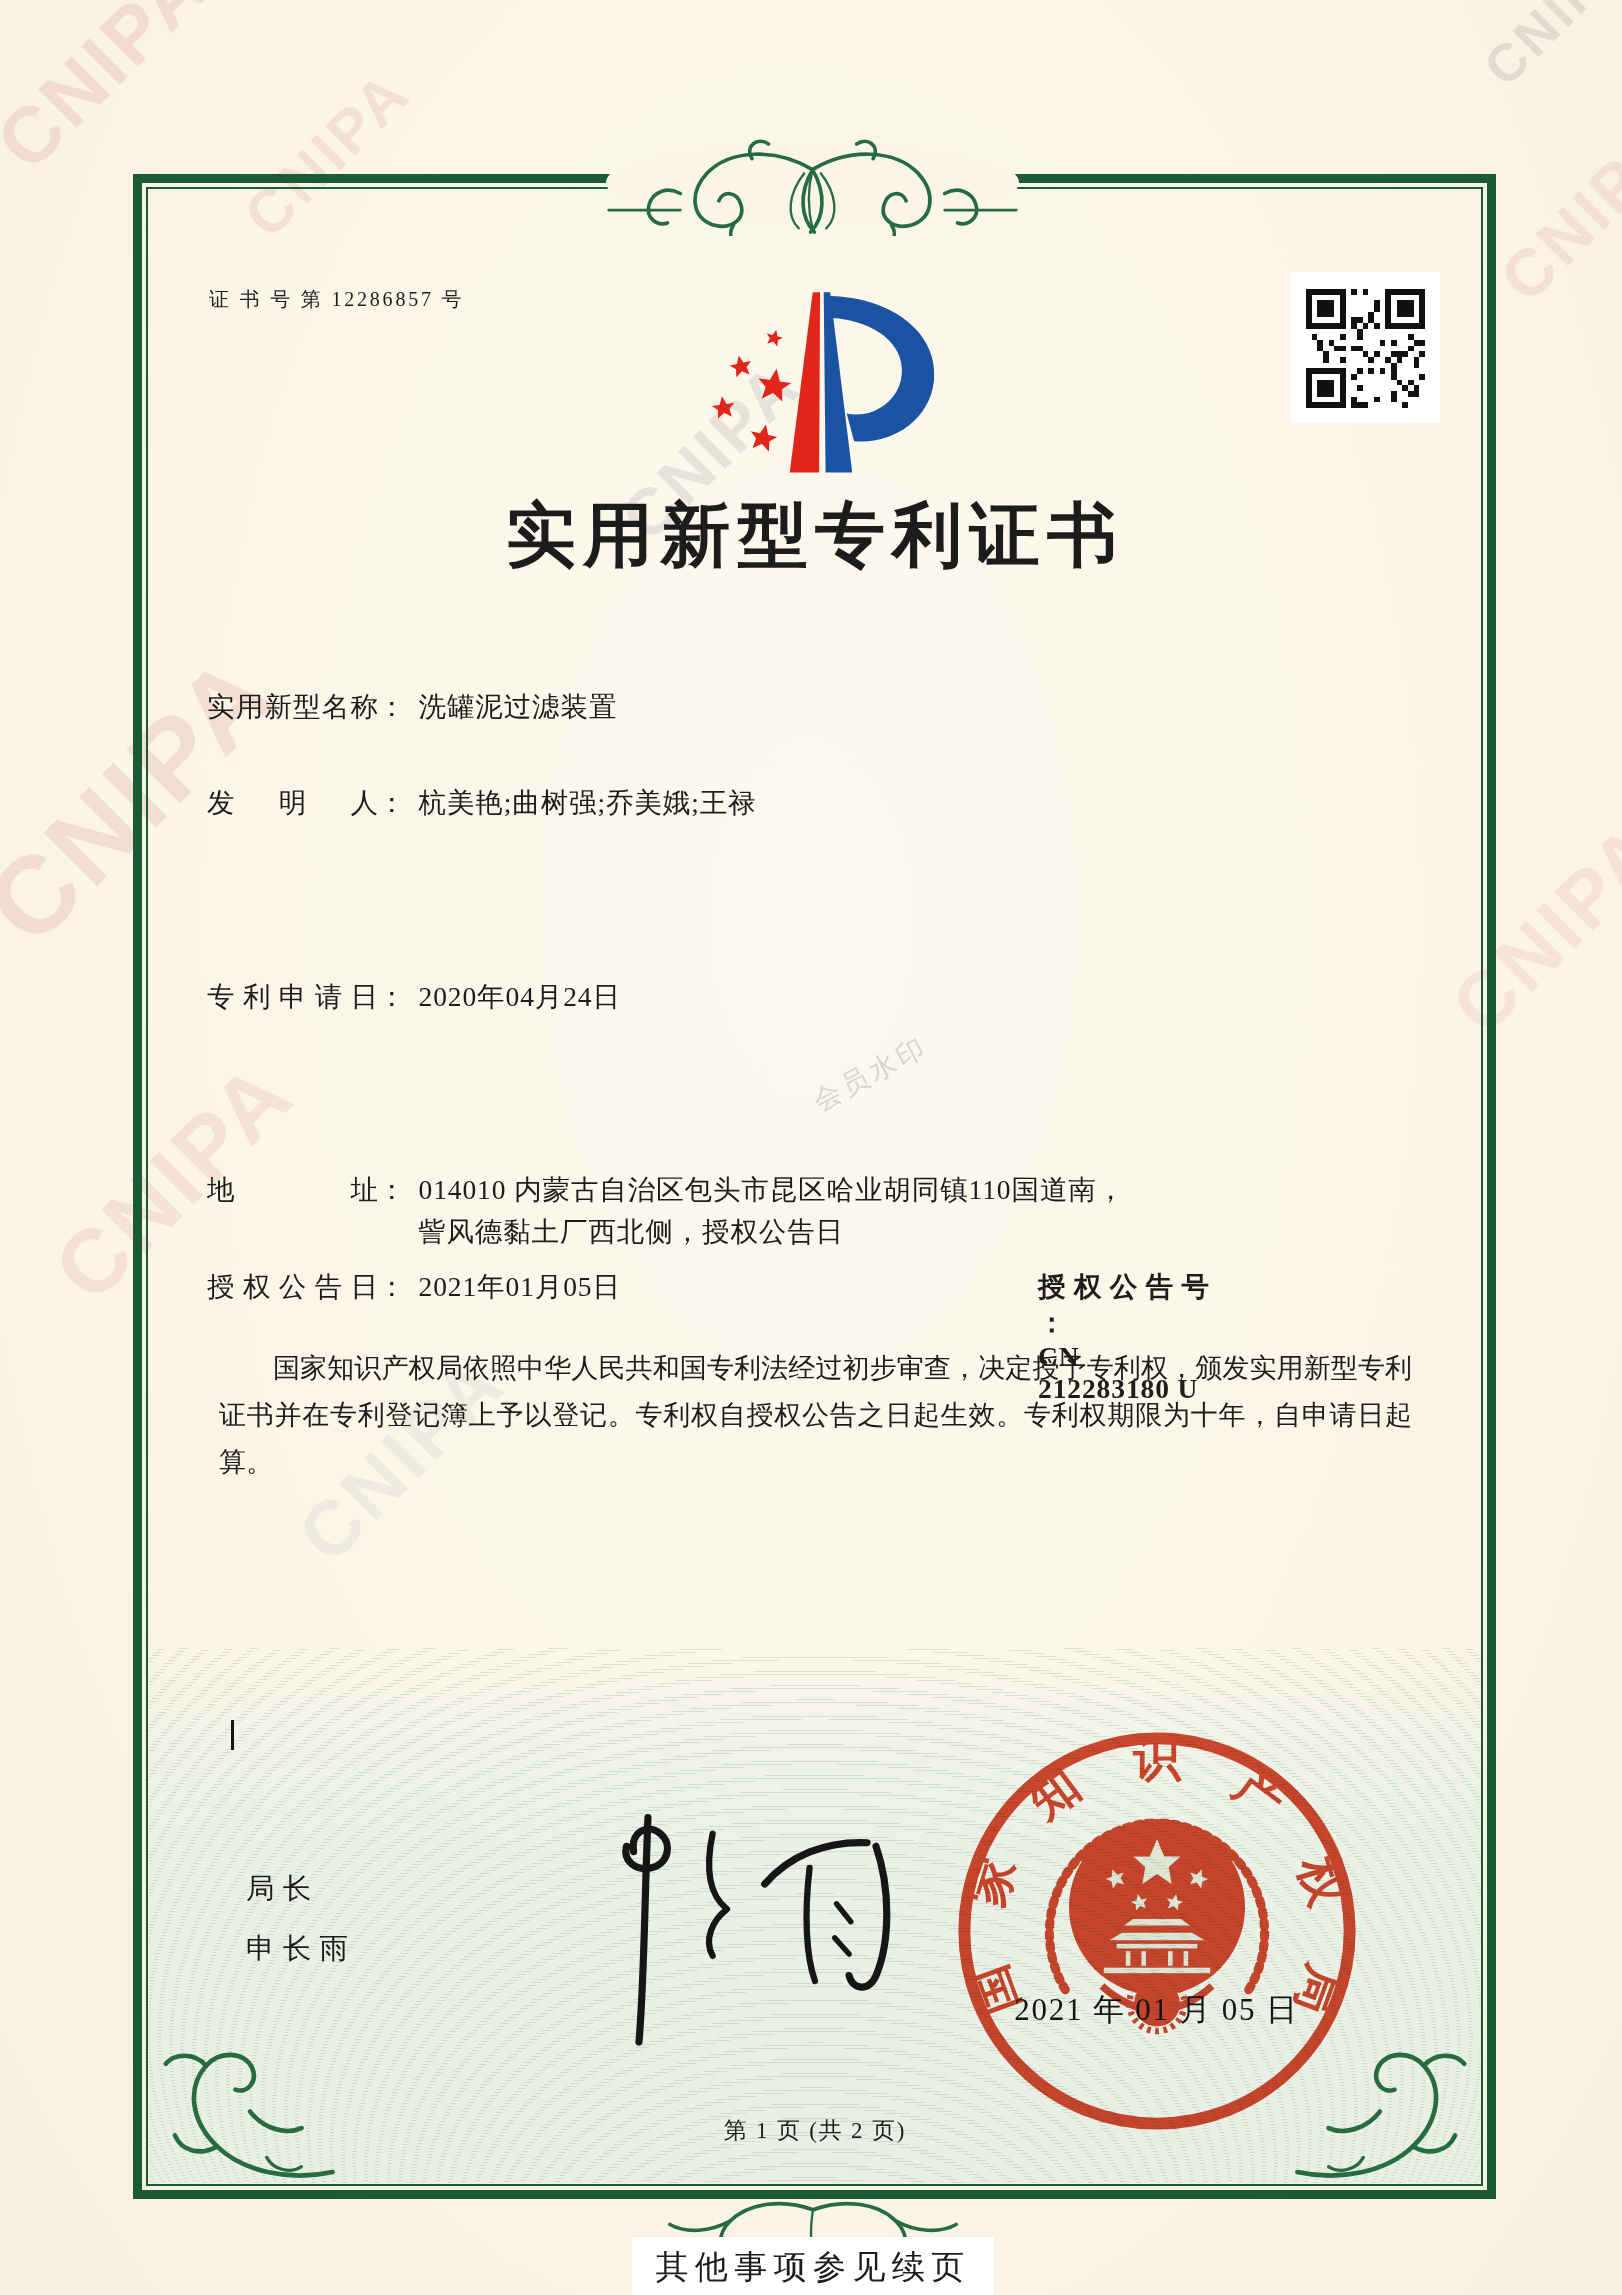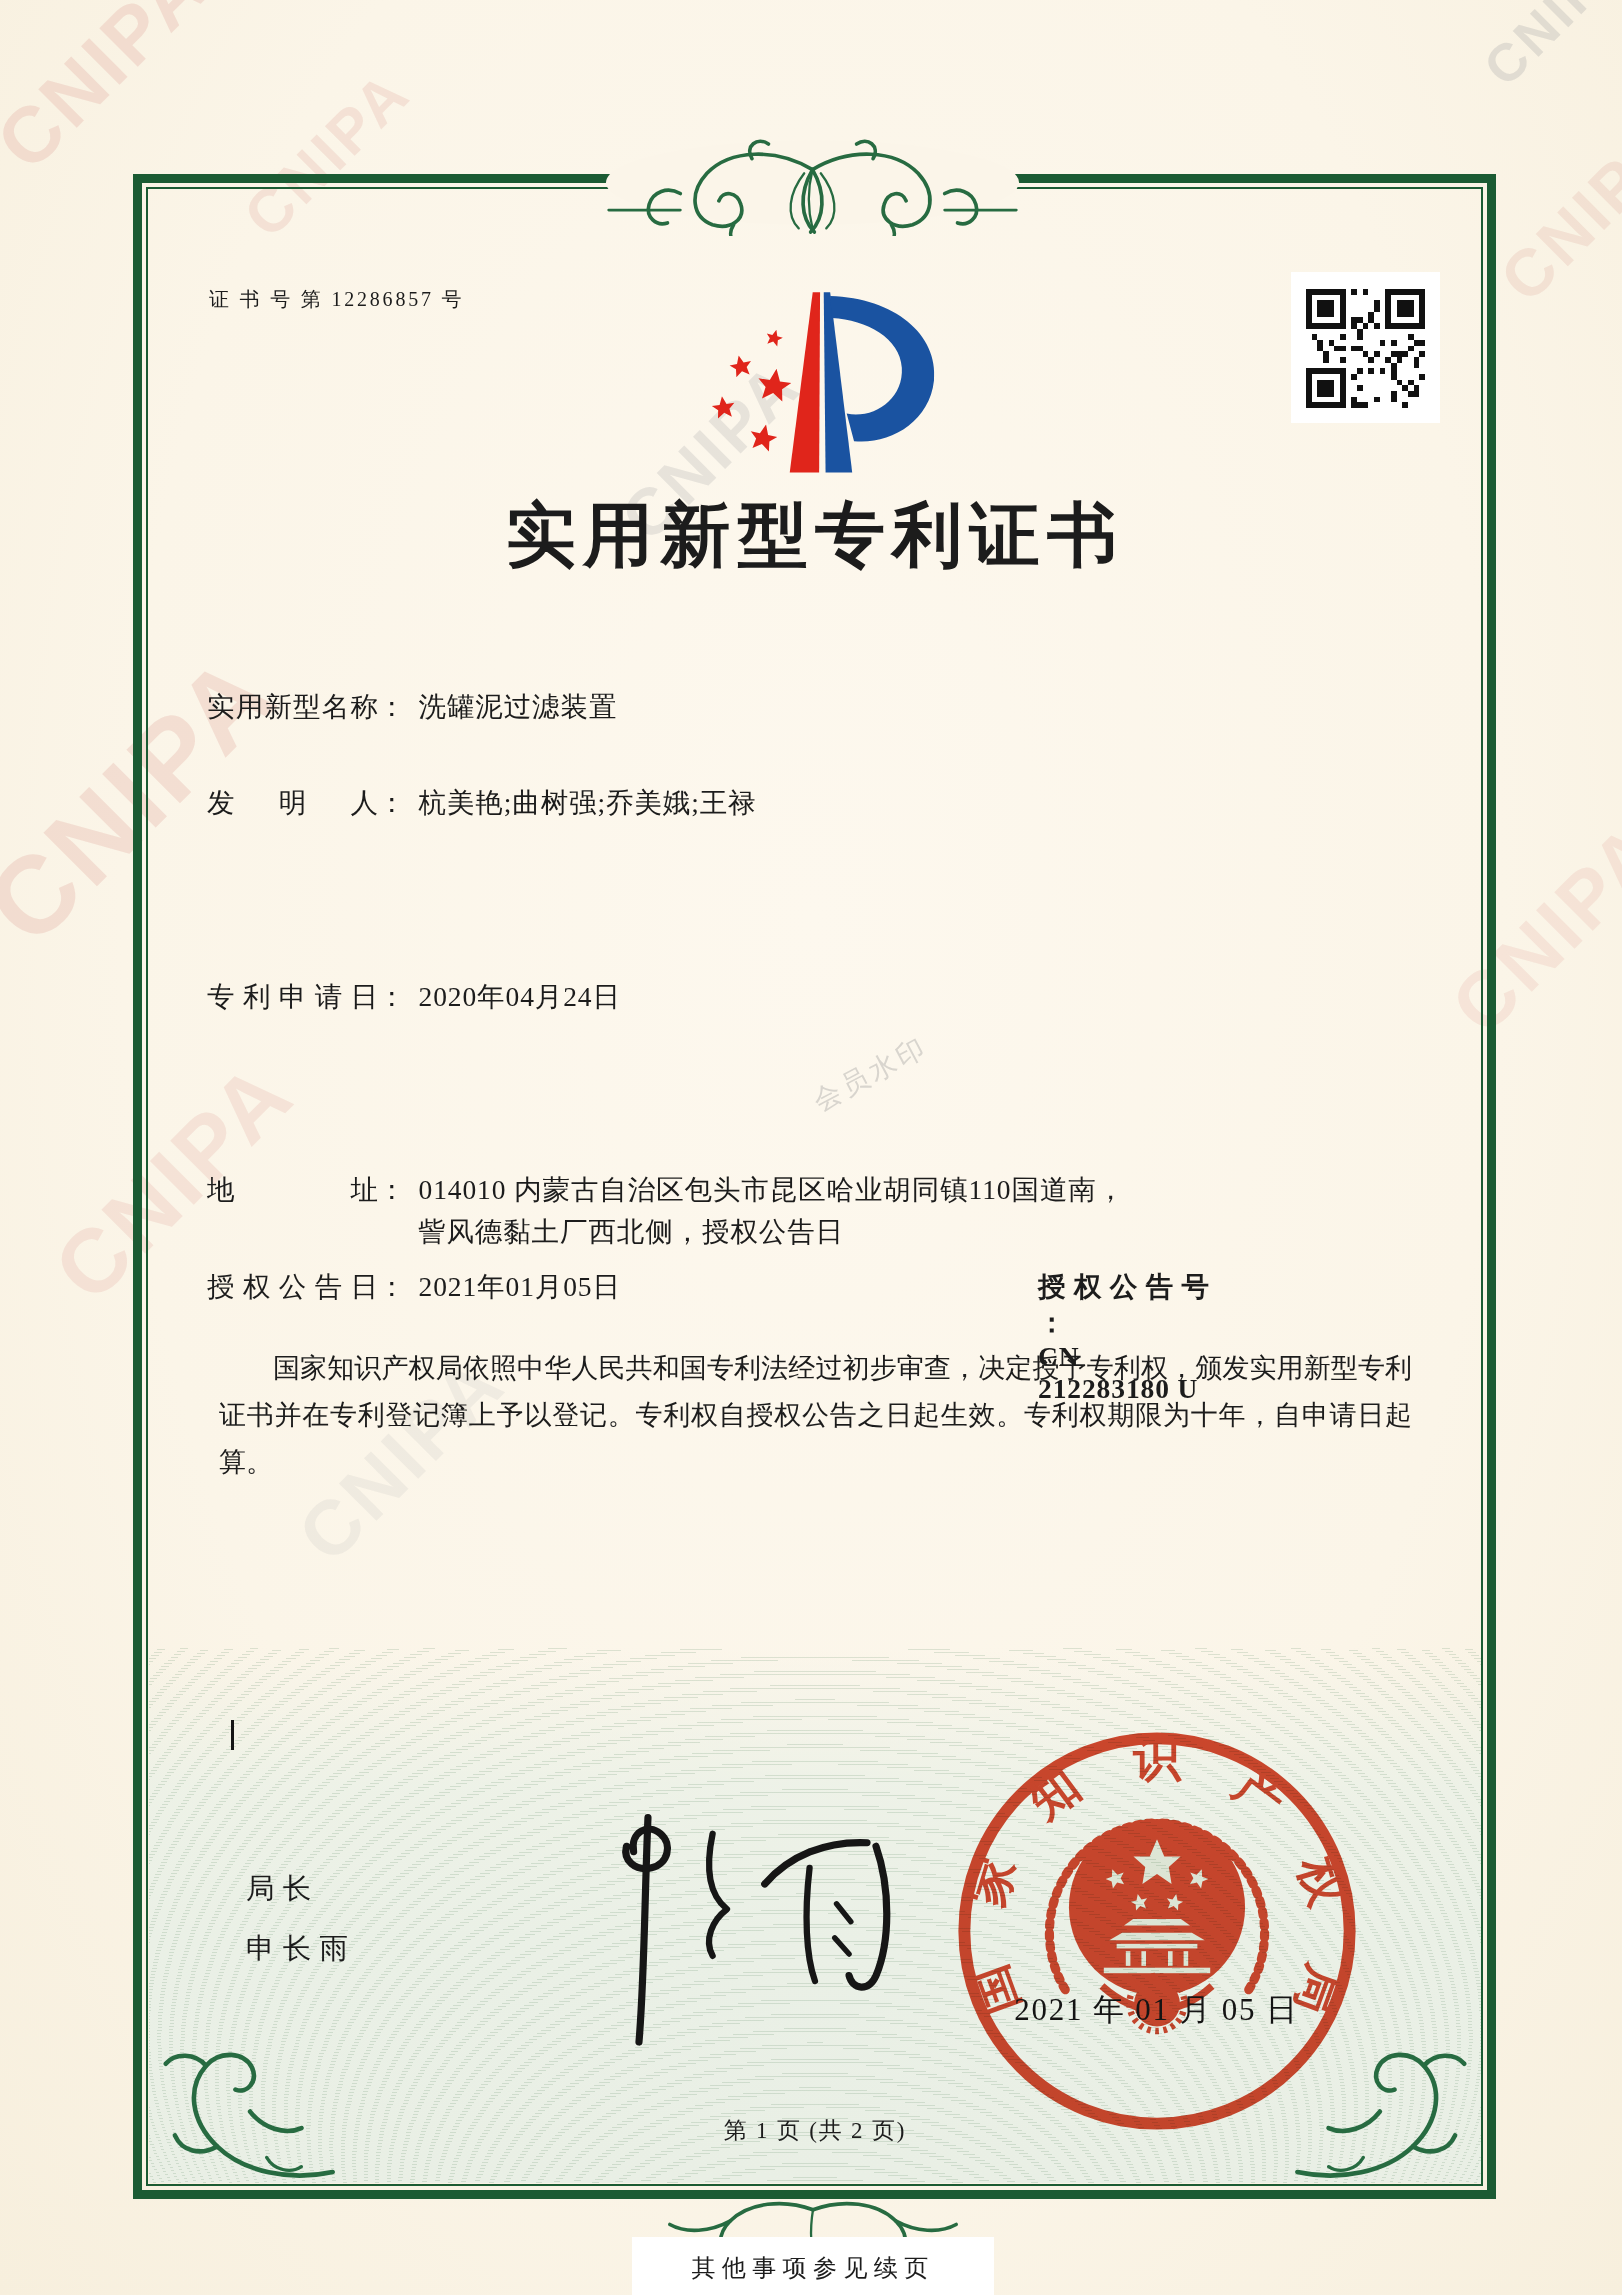--- a/index.html
+++ b/index.html
@@ -39,21 +39,21 @@
   .sig-title{left:246px;top:1870px;font-size:28.5px;letter-spacing:8.3px;font-family:"Liberation Sans",sans-serif;font-weight:500;}
   .sig-name{left:246px;top:1930px;font-size:28.5px;letter-spacing:8.3px;font-family:"Liberation Sans",sans-serif;font-weight:500;}
   .signature-svg{position:absolute;left:551px;top:1795px;}
   
   .seal{position:absolute;left:946px;top:1720px;width:422px;height:422px;mix-blend-mode:multiply;opacity:.93;}
   .seal-date{position:absolute;left:950px;top:1989px;width:413px;text-align:center;
              font-size:31px;letter-spacing:1.8px;color:#141414;}
   .page-no{left:133px;top:2115px;width:1364px;text-align:center;font-size:23px;letter-spacing:1.8px;}
   .cont-strip{position:absolute;left:632px;top:2237px;width:362px;height:61px;background:#ffffff;
               display:flex;align-items:center;justify-content:center;}
-  .cont-strip span{font-size:24px;letter-spacing:6.4px;}
+  .cont-strip span{font-size:33px;letter-spacing:6.4px;}
   .orn{position:absolute;pointer-events:none;}
 </style>
 </head>
 <body>
 
 <div class="page">
 
   <span class="wm" style="left:-27.5px;top:18.4px;font-size:79px;color:rgba(224,170,160,.30)">CNIPA</span>
   <span class="wm" style="left:225px;top:119px;font-size:61px;color:rgba(224,170,160,.26)">CNIPA</span>
   <span class="wm" style="left:1467px;top:-18.4px;font-size:53px;color:rgba(170,170,170,.30)">CNIPA</span>

